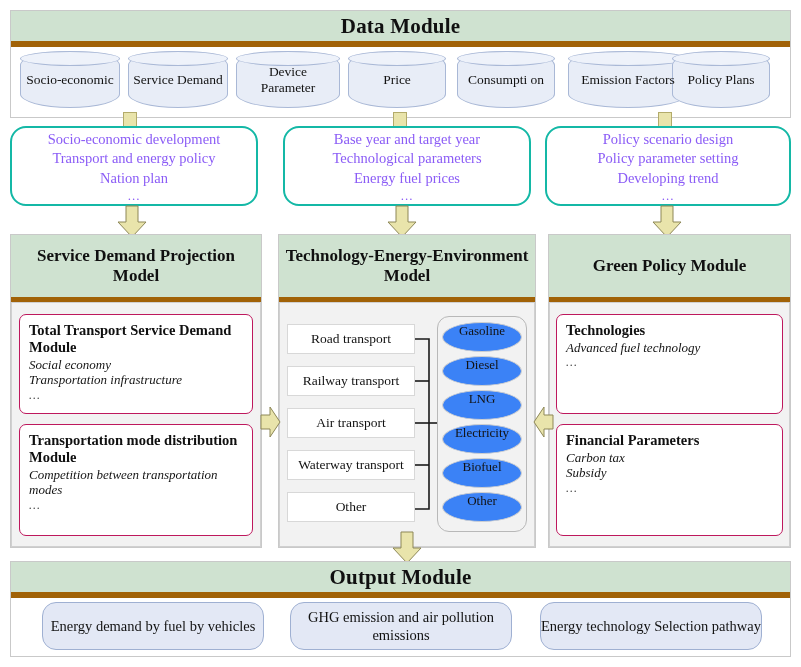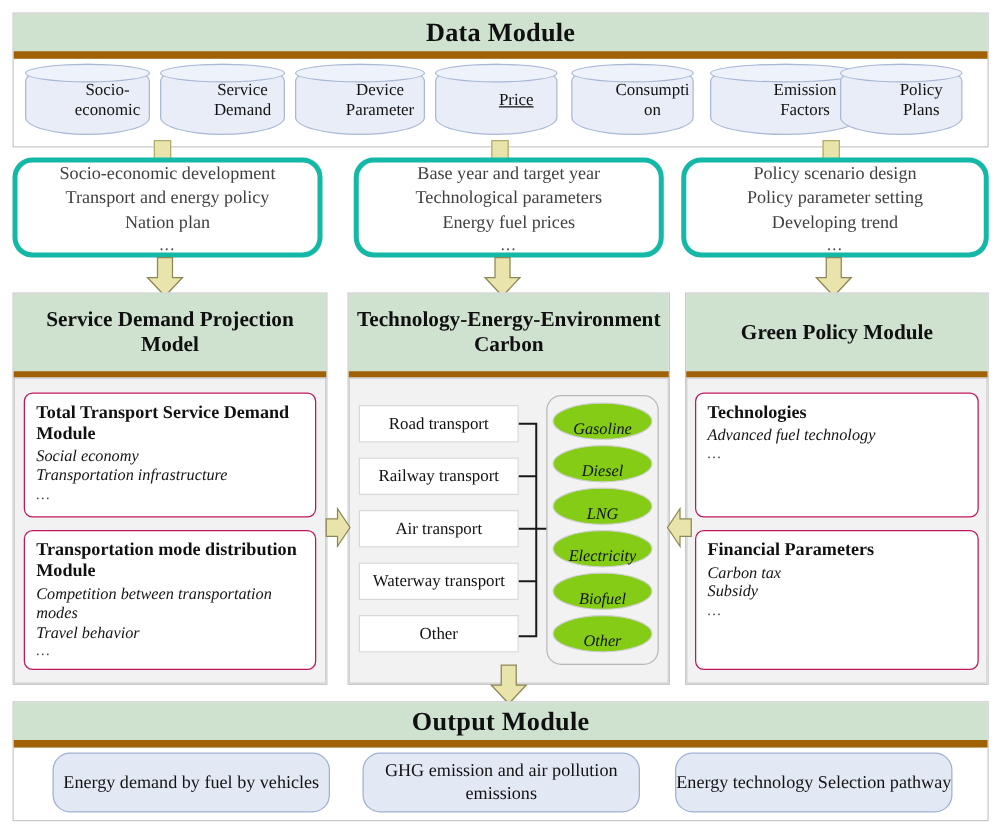--- a/index.html
+++ b/index.html
@@ -55,34 +55,34 @@
   .cyl::before{
     content:"";
     position:absolute;
     left:-1px;right:-1px;top:-1px;
     height:15px;
     border:1px solid #a9b8d6;
     border-radius:50%;
     background:#eef2fa;
     box-sizing:border-box;
   }
-  .cyl span{position:relative;z-index:2;display:block;padding:0 3px;margin-left:32px;}
+  .cyl span{position:relative;z-index:2;display:block;padding:0 3px;}
 
   
   .rcard{
     position:absolute;
-    border:4px solid #14b8a6;
+    border:2px solid #14b8a6;
     border-radius:16px;
     background:#ffffff;
     box-sizing:border-box;
     display:flex;flex-direction:column;align-items:center;justify-content:center;
     font-size:14.5px;
     line-height:1.32;
     text-align:center;
-    color:#404040;
+    color:#8b5cf6;
     padding:4px 6px;
   }
   .rcard .dots{font-size:13px;letter-spacing:1px;line-height:1;padding-top:1px;}
 
   
   .ibox{
     position:absolute;
     background:#ffffff;
     border:1px solid #be185d;
     border-radius:7px;
@@ -123,28 +123,27 @@
   }
   .fuel-wrap{
     position:absolute;
     background:#f2f2f2;
     border:1px solid #b8b8b8;
     border-radius:12px;
     box-sizing:border-box;
   }
   .fuel{
     position:absolute;
-    background:#84cc16;
+    background:#3b82f6;
     border:1px solid #cfcfcf;
     border-radius:50%;
     box-sizing:border-box;
-    display:flex;align-items:flex-end;justify-content:center;
+    display:flex;align-items:flex-start;justify-content:center;
     font-size:13px;
     color:#121212;
-    font-style:italic;
   }
 
   
   .pill{
     position:absolute;
     background:#e3e8f5;
     border:1px solid #9fb0d2;
     border-radius:14px;
     box-sizing:border-box;
     display:flex;align-items:center;justify-content:center;
@@ -177,21 +176,21 @@
 
   <div class="cyl" style="left:20px;top:51px;width:100px;height:57px;">
     <span>Socio-economic</span>
     </div>
   <div class="cyl" style="left:128px;top:51px;width:100px;height:57px;">
     <span>Service Demand</span>
     </div>
   <div class="cyl" style="left:236px;top:51px;width:104px;height:57px;">
     <span>Device Parameter</span>
     </div>
-  <div class="cyl" style="left:348px;top:51px;width:98px;height:57px;text-decoration:underline;">
+  <div class="cyl" style="left:348px;top:51px;width:98px;height:57px;">
     <span>Price</span>
     </div>
   <div class="cyl" style="left:457px;top:51px;width:98px;height:57px;">
     <span>Consumpti on</span>
     </div>
   <div class="cyl" style="left:568px;top:51px;width:120px;height:57px;align-items:center;">
     <span>Emission Factors</span>
     </div>
   <div class="cyl" style="left:672px;top:51px;width:98px;height:57px;">
     <span>Policy Plans</span>
@@ -240,26 +239,25 @@
   <div class="ibox" style="left:19px;top:314px;width:234px;height:100px;">
     <h4>Total Transport Service Demand Module</h4>
     <p>Social economy</p>
     <p>Transportation infrastructure</p>
     <p class="dots">...</p>
   </div>
 
   <div class="ibox" style="left:19px;top:424px;width:234px;height:112px;">
     <h4>Transportation mode distribution Module</h4>
     <p>Competition between transportation modes</p>
-    <p>Travel behavior</p>
     <p class="dots">...</p>
   </div>
 
   <div class="panel" style="left:278px;top:234px;width:258px;height:314px;">
-    <div class="green-bar col-title" style="height:68px;width:100%;">Technology-Energy-Environment Carbon</div>
+    <div class="green-bar col-title" style="height:68px;width:100%;">Technology-Energy-Environment Model</div>
   </div>
   <div class="inner-grey" style="left:279px;top:302px;width:256px;height:245px;"></div>
 
   <div class="mode" style="left:287px;top:324px;width:128px;height:30px;">
     <span>Road transport</span>
     </div>
   <div class="mode" style="left:287px;top:366px;width:128px;height:30px;">
     <span>Railway transport</span>
     </div>
   <div class="mode" style="left:287px;top:408px;width:128px;height:30px;">

